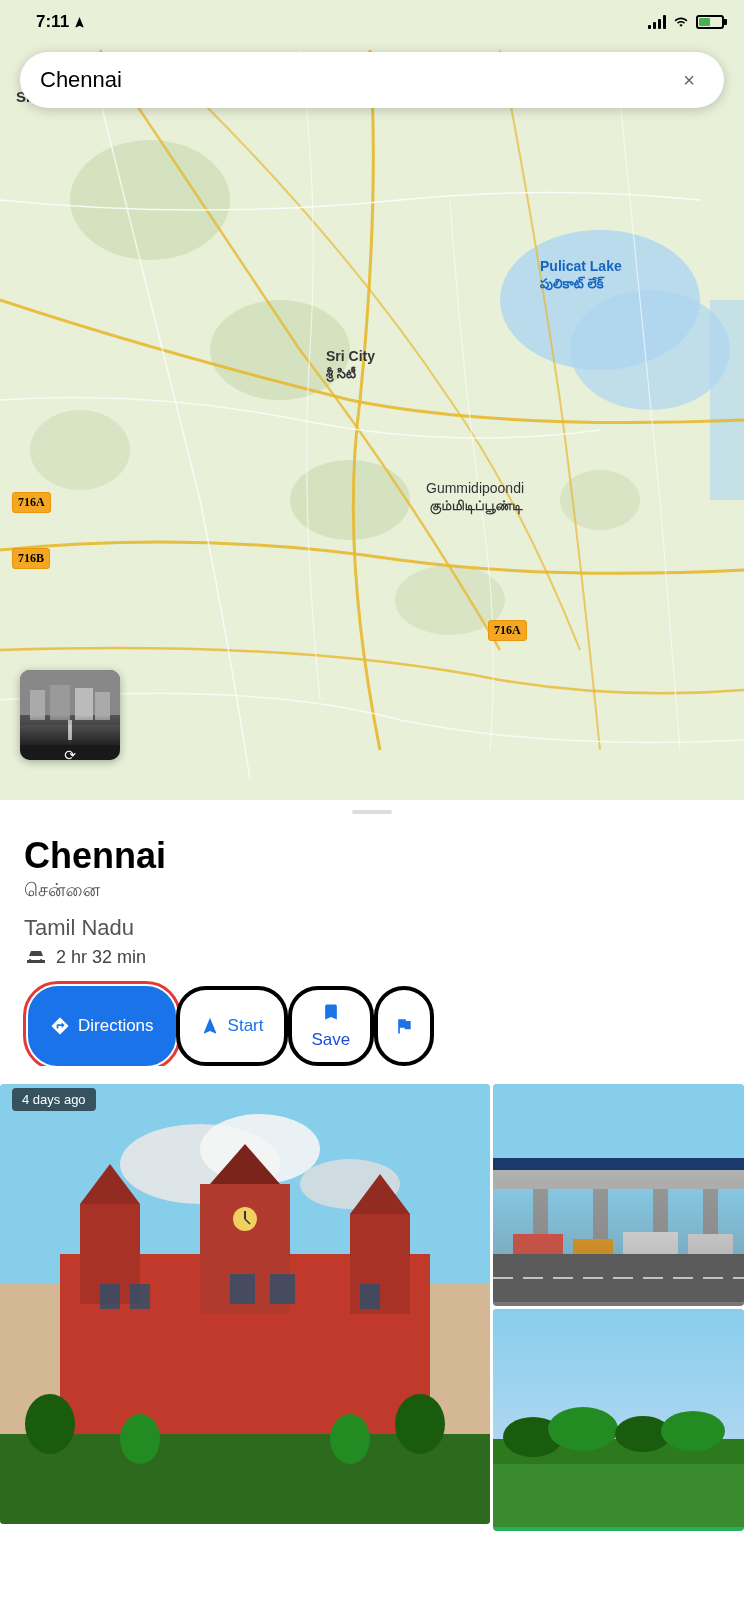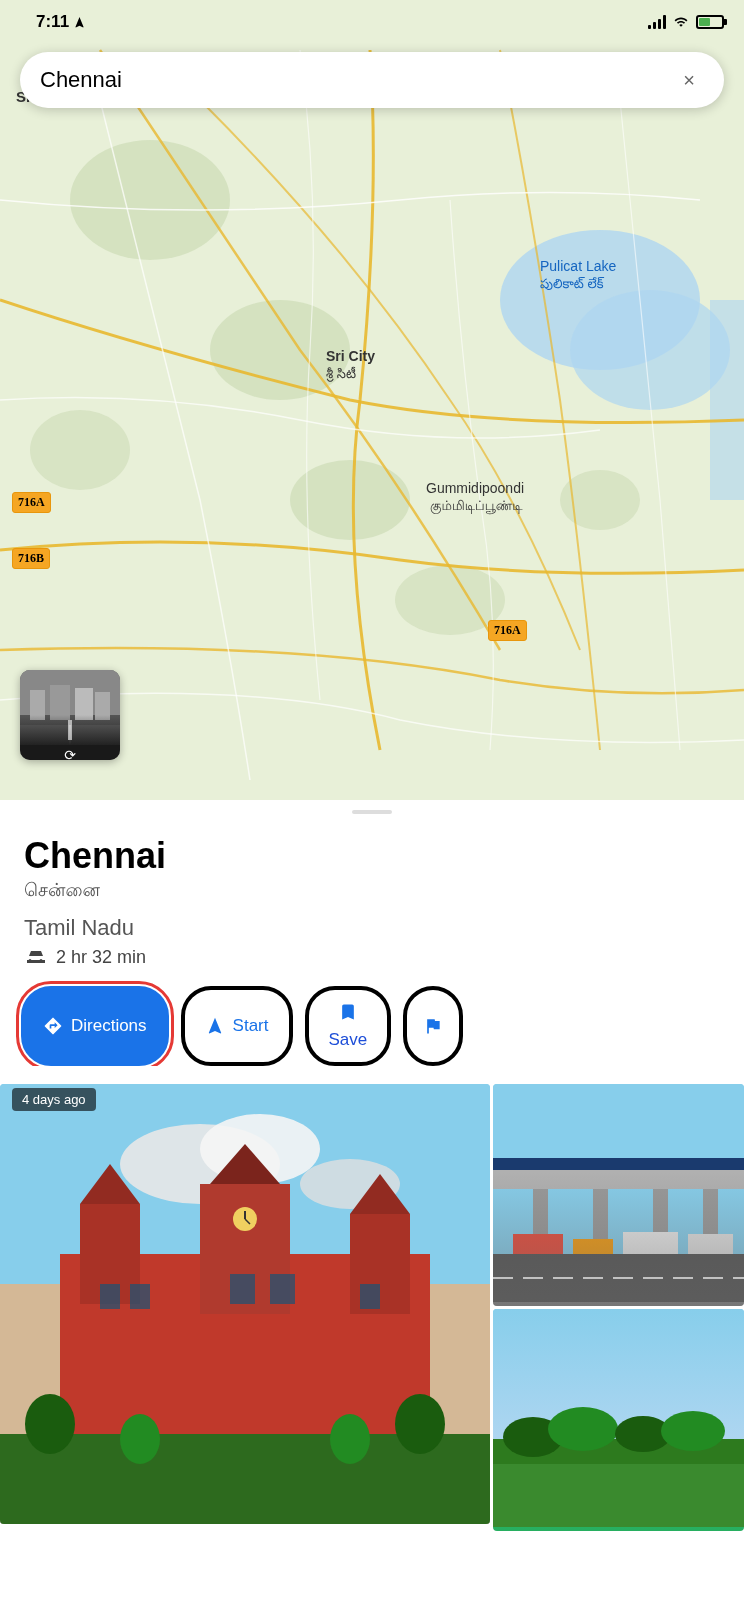--- a/index.html
+++ b/index.html
@@ -224,22 +224,22 @@
       color: #444;
     }
     .car-icon-svg {
       width: 24px;
       height: 18px;
     }
 
     
     .action-buttons {
       display: flex;
-      gap: 12px;
-      padding: 18px 21px 0;
+      gap: 0;
+      padding: 18px 28px 0;
       overflow-x: auto;
       background: #fff;
     }
     .action-btn {
       display: flex;
       align-items: center;
       gap: 8px;
       padding: 12px 20px;
       border-radius: 30px;
       font-size: 17px;
@@ -325,21 +325,21 @@
     }
     .photo-small-bottom {
       background: linear-gradient(180deg, #87CEEB 0%, #aed6f1 30%, #2ecc71 60%, #27ae60 100%);
     }
 
     
     .map-label {
       position: absolute;
       font-size: 14px;
       color: #333;
-      font-weight: 400;
+      font-weight: 700;
       pointer-events: none;
     }
     .map-label-blue {
       color: #1565C0;
     }
     .road-badge {
       position: absolute;
       background: #f5a623;
       border: 1px solid #e8960c;
       border-radius: 3px;

